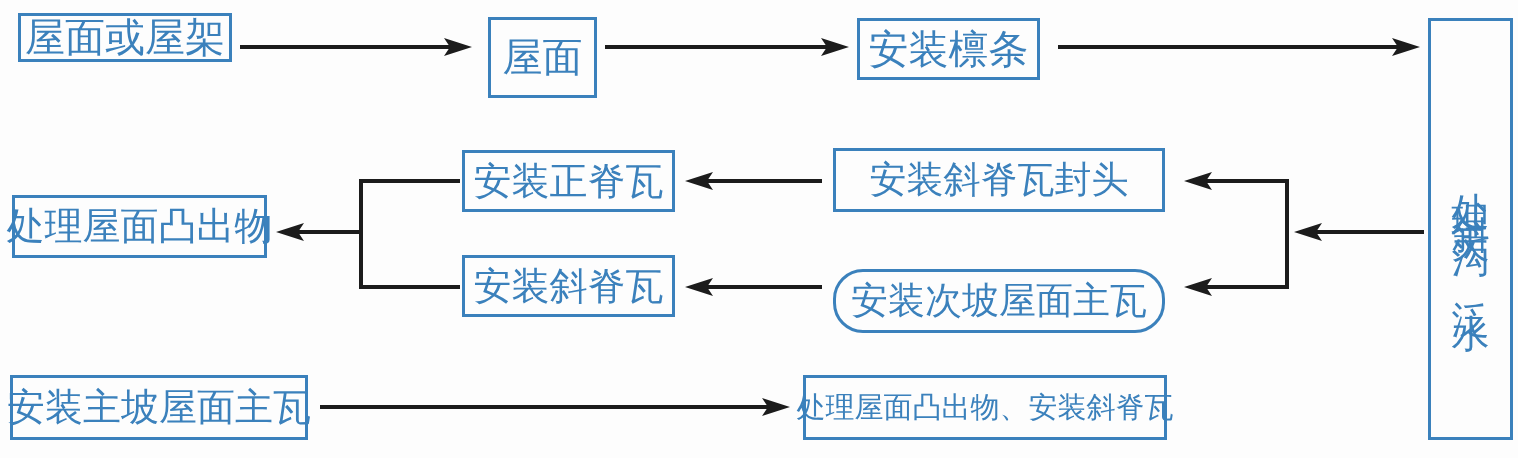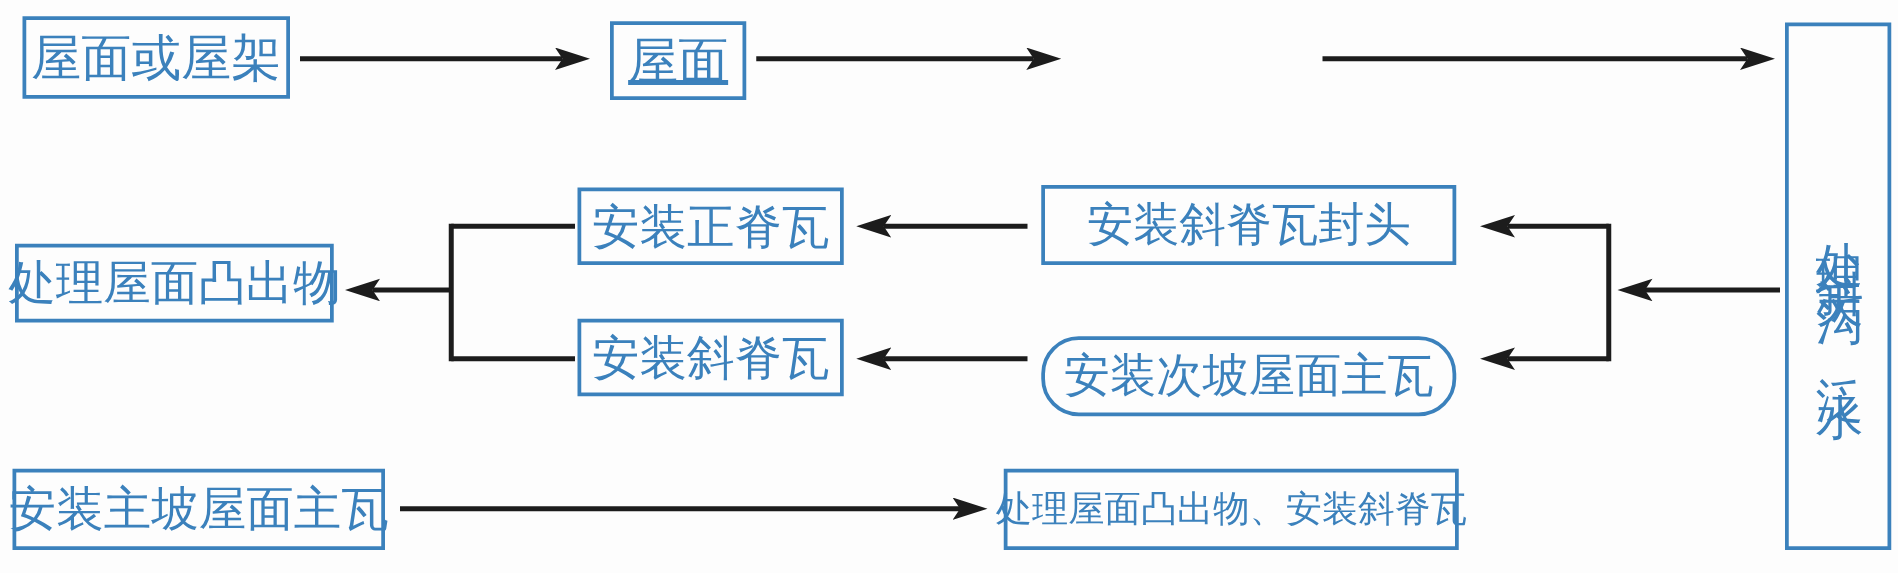--- a/index.html
+++ b/index.html
@@ -23,22 +23,22 @@
     color: #3b81bc;
     display: flex;
     align-items: center;
     justify-content: center;
     text-align: center;
     white-space: nowrap;
     font-weight: 500;
   }
   .node span { display: block; }
 
-  #n-roof-or-truss        { left: 18px;   top: 13px;  width: 214px; height: 66px; font-size: 40px; }
-  #n-roof                 { left: 488px;  top: 17px;  width: 109px; height: 63px; font-size: 40px; text-decoration: underline; }
+  #n-roof-or-truss        { left: 18px;   top: 13px;  width: 214px; height: 49px; font-size: 40px; }
+  #n-roof                 { left: 488px;  top: 17px;  width: 109px; height: 81px; font-size: 40px; }
   #n-install-purlins      { left: 857px;  top: 18px;  width: 183px; height: 62px; font-size: 40px; }
   #n-valley-flashing      { left: 1428px; top: 18px;  width: 85px;  height: 422px; font-size: 38px; }
   #n-main-slope-tiles     { left: 833px;  top: 148px; width: 332px; height: 64px; font-size: 37px; }
   #n-secondary-slope-tiles{ left: 833px;  top: 269px; width: 332px; height: 64px; font-size: 37px; border-radius: 30px; }
   #n-main-ridge-tiles     { left: 462px;  top: 150px; width: 213px; height: 62px; font-size: 38px; }
   #n-hip-ridge-tiles      { left: 462px;  top: 255px; width: 213px; height: 62px; font-size: 38px; }
   #n-tee-ridge-tiles      { left: 12px;   top: 195px; width: 255px; height: 63px; font-size: 38px; }
   #n-hip-ridge-end-caps   { left: 10px;   top: 375px; width: 298px; height: 65px; font-size: 38px; }
   #n-protrusions-seams    { left: 803px;  top: 375px; width: 364px; height: 65px; font-size: 29px; }
 
@@ -92,20 +92,23 @@
   </svg>
 
   <div class="node" id="n-roof-or-truss">
     <span>屋面或屋架</span>
   </div>
 
   <div class="node" id="n-roof">
     <span>屋面</span>
   </div>
 
+  <div class="node" id="n-install-purlins">
+    <span>安装檩条</span>
+  </div>
 
   <div class="node" id="n-valley-flashing">
     <span>处理斜天沟、泛水</span>
   </div>
 
   <div class="node" id="n-main-slope-tiles">
     <span>安装斜脊瓦封头</span>
   </div>
 
   <div class="node" id="n-secondary-slope-tiles">

